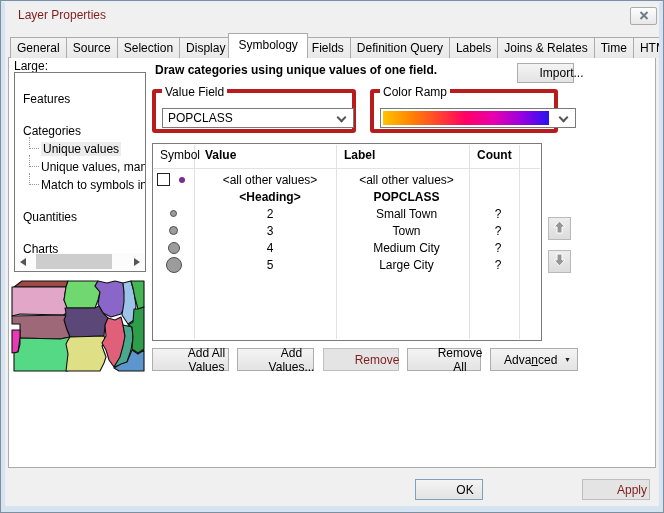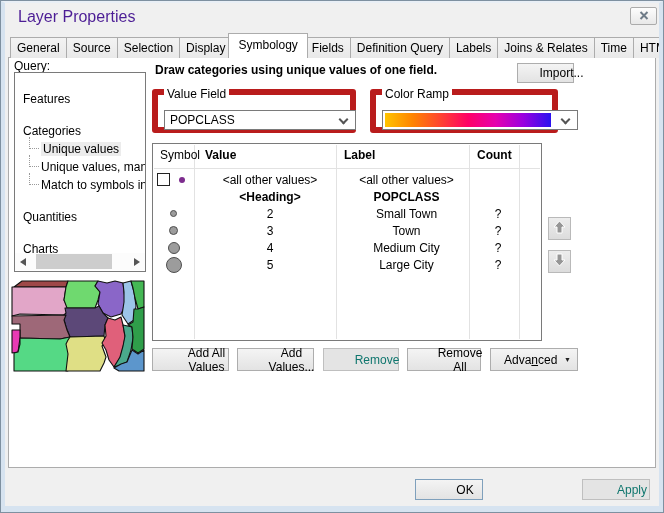--- a/index.html
+++ b/index.html
@@ -4,21 +4,21 @@
 <style>
   * { box-sizing: border-box; margin: 0; padding: 0; }
   html,body { width:664px; height:513px; }
   body { font-family:"Liberation Sans","DejaVu Sans",sans-serif; font-size:12px; color:#000; }
   .dialog { position:relative; width:664px; height:513px; background:#F0F0F0; overflow:hidden; }
   .frame { position:absolute; inset:0; border:1px solid #7E90A0; pointer-events:none; z-index:60; }
   .frame-inner { position:absolute; inset:1px; border-left:4px solid #D6E3F0; border-right:4px solid #D6E3F0;
     border-bottom:6px solid #D6E3F0; border-top:2px solid #E9EFF6; pointer-events:none; z-index:59; }
 
   
-  .title { position:absolute; left:18px; top:8px; color:#4c1d95; font-size:16px; }
+  .title { position:absolute; left:18px; top:8px; color:#7f1d1d; font-size:12px; }
   .close-btn { position:absolute; left:630px; top:7px; width:27px; height:18px;
     background:linear-gradient(#FDFDFD,#E8E8E8); border:1px solid #ABABAB; border-radius:2px;
     display:flex; align-items:center; justify-content:center; cursor:default; }
 
   
   .tabstrip { position:absolute; left:10px; top:33px; height:25px; display:flex; align-items:flex-end; z-index:5; }
   .tab { height:21px; line-height:20px; padding:0 6px; background:linear-gradient(#F3F3F3,#E9E9E9);
     border:1px solid #ACACAC; border-bottom:none; margin-right:-1px; white-space:nowrap; }
   .tab.active { height:25px; line-height:23px; background:#FFFFFF; position:relative; z-index:6;
     margin-left:-3px; margin-right:-3px; padding:0 9px; }
@@ -40,24 +40,24 @@
   .tri { width:0; height:0; }
   .tri-left  { border-top:4px solid transparent; border-bottom:4px solid transparent; border-right:6px solid #555; margin-left:5px; }
   .tri-right { border-top:4px solid transparent; border-bottom:4px solid transparent; border-left:6px solid #555; margin-left:auto; margin-right:5px; }
   .thumb { width:76px; height:15px; background:#CDCDCD; margin-left:10px; }
 
   .map-preview { position:absolute; left:11px; top:280px; width:134px; height:92px; }
 
   .desc { position:absolute; left:155px; top:63px; font-weight:bold; }
   .btn { background:linear-gradient(#F4F4F4,#E3E3E3); border:1px solid #ADADAD; text-align:center;
     font-size:12px; color:#000; display:flex; align-items:center; justify-content:center; cursor:default;padding-left:32px; }
-  .btn.disabled { background:#E4E4E4; border-color:#BFBFBF; color:#0f766e; }
+  .btn.disabled { background:#E4E4E4; border-color:#BFBFBF; color:#7f1d1d; }
   .import-btn { position:absolute; left:517px; top:63px; width:57px; height:20px; }
 
-  .groupbox { position:absolute; border:6px solid #b91c1c; border-radius:3px; background:#fff; }
+  .groupbox { position:absolute; border:4px solid #b91c1c; border-radius:3px; background:#fff; }
   .group-label { position:absolute; top:-8px; left:6px; background:#fff; padding:0 3px; }
   .gb-value { left:152px; top:89px; width:204px; height:44px; }
   .gb-ramp  { left:370px; top:89px; width:188px; height:44px; }
   .combo { position:absolute; background:#fff; border:1px solid #7A7A7A; display:flex; align-items:center; }
   .combo-value { left:6px; top:15px; width:192px; height:20px; padding-left:5px; }
   .combo-ramp  { left:6px; top:15px; width:196px; height:20px; }
   .chev { width:7px; height:7px; border-right:2px solid #555; border-bottom:2px solid #555;
     transform:rotate(45deg); position:absolute; right:8px; top:5px; }
   .ramp-bar { position:absolute; left:2px; top:2px; bottom:2px; right:26px; }
 
@@ -120,21 +120,21 @@
     <div class="tab">Fields</div>
     <div class="tab">Definition Query</div>
     <div class="tab">Labels</div>
     <div class="tab">Joins &amp; Relates</div>
     <div class="tab">Time</div>
     <div class="tab">HTML Popup</div>
   </div>
 
   <div class="panel"></div>
 
-  <div class="show-label">Query:</div>
+  <div class="show-label">Large:</div>
 
   <div class="tree-box">
     <div style="height:3px"></div>
     <div class="tree-item bold"><span class="tree-label">Features</span></div>
     <div class="tree-item bold"><span class="tree-label">Categories</span></div>
     <div class="tree-item child selected"><span class="connector"></span><span class="tree-label">Unique values</span></div>
     <div class="tree-item child"><span class="connector"></span><span class="tree-label">Unique values, many</span></div>
     <div class="tree-item child"><span class="connector"></span><span class="tree-label">Match to symbols in a</span></div>
     <div class="tree-item bold"><span class="tree-label">Quantities</span></div>
     <div class="tree-item bold"><span class="tree-label">Charts</span></div>

